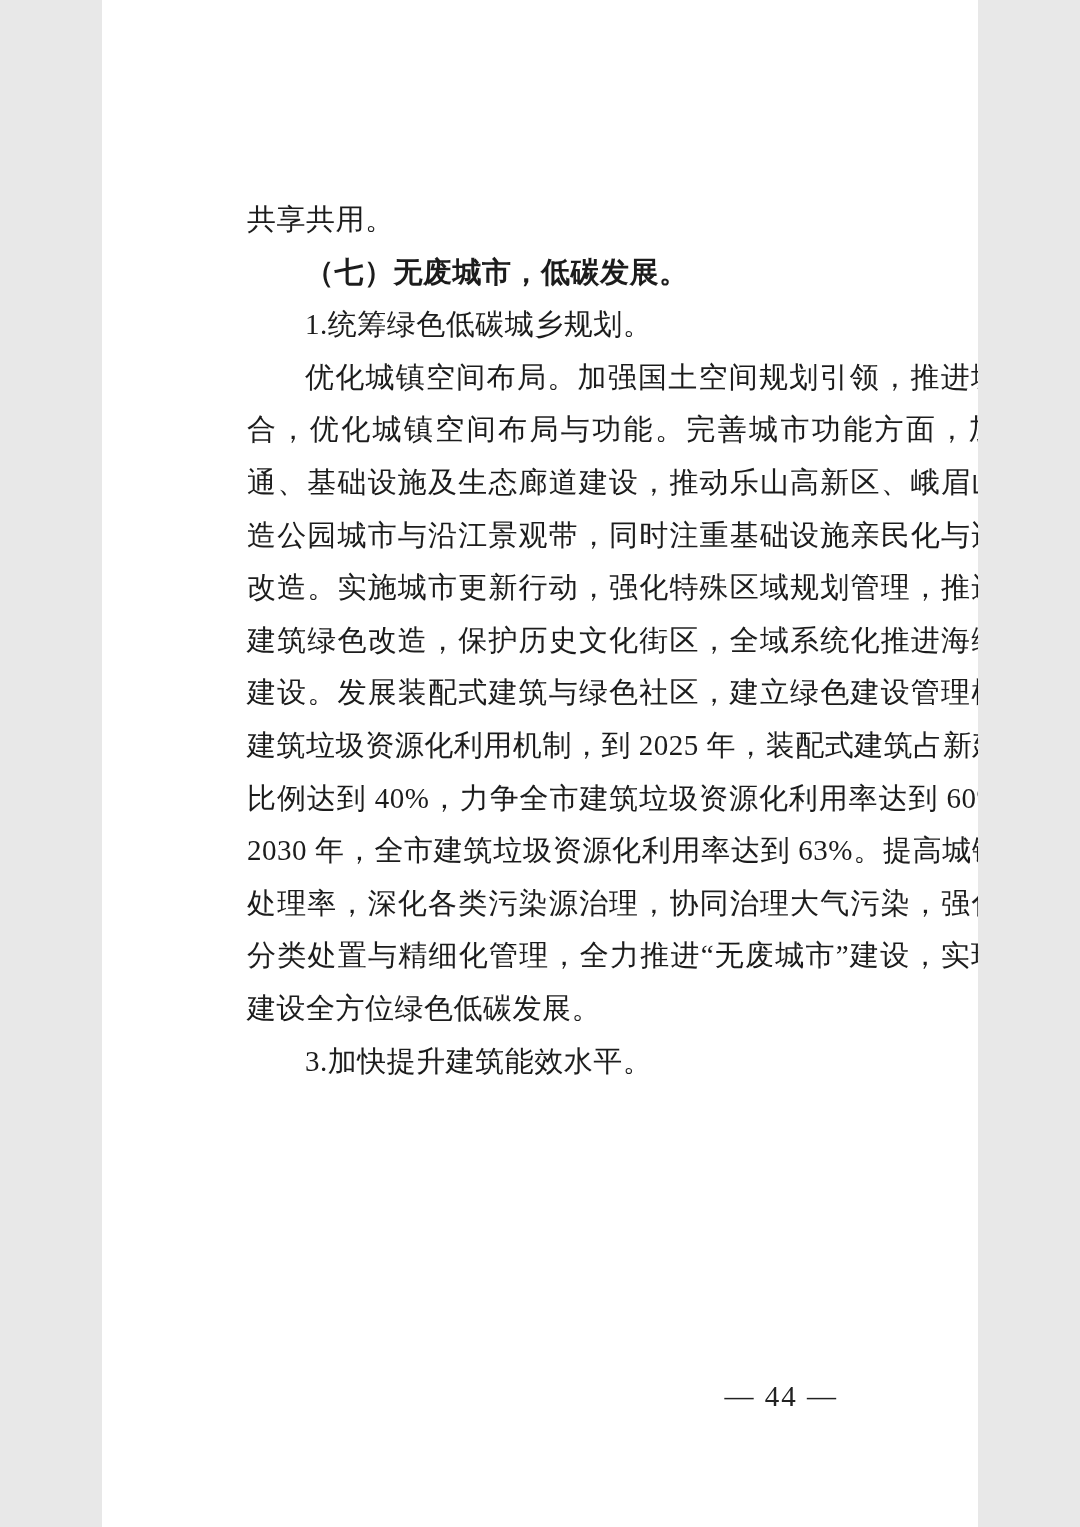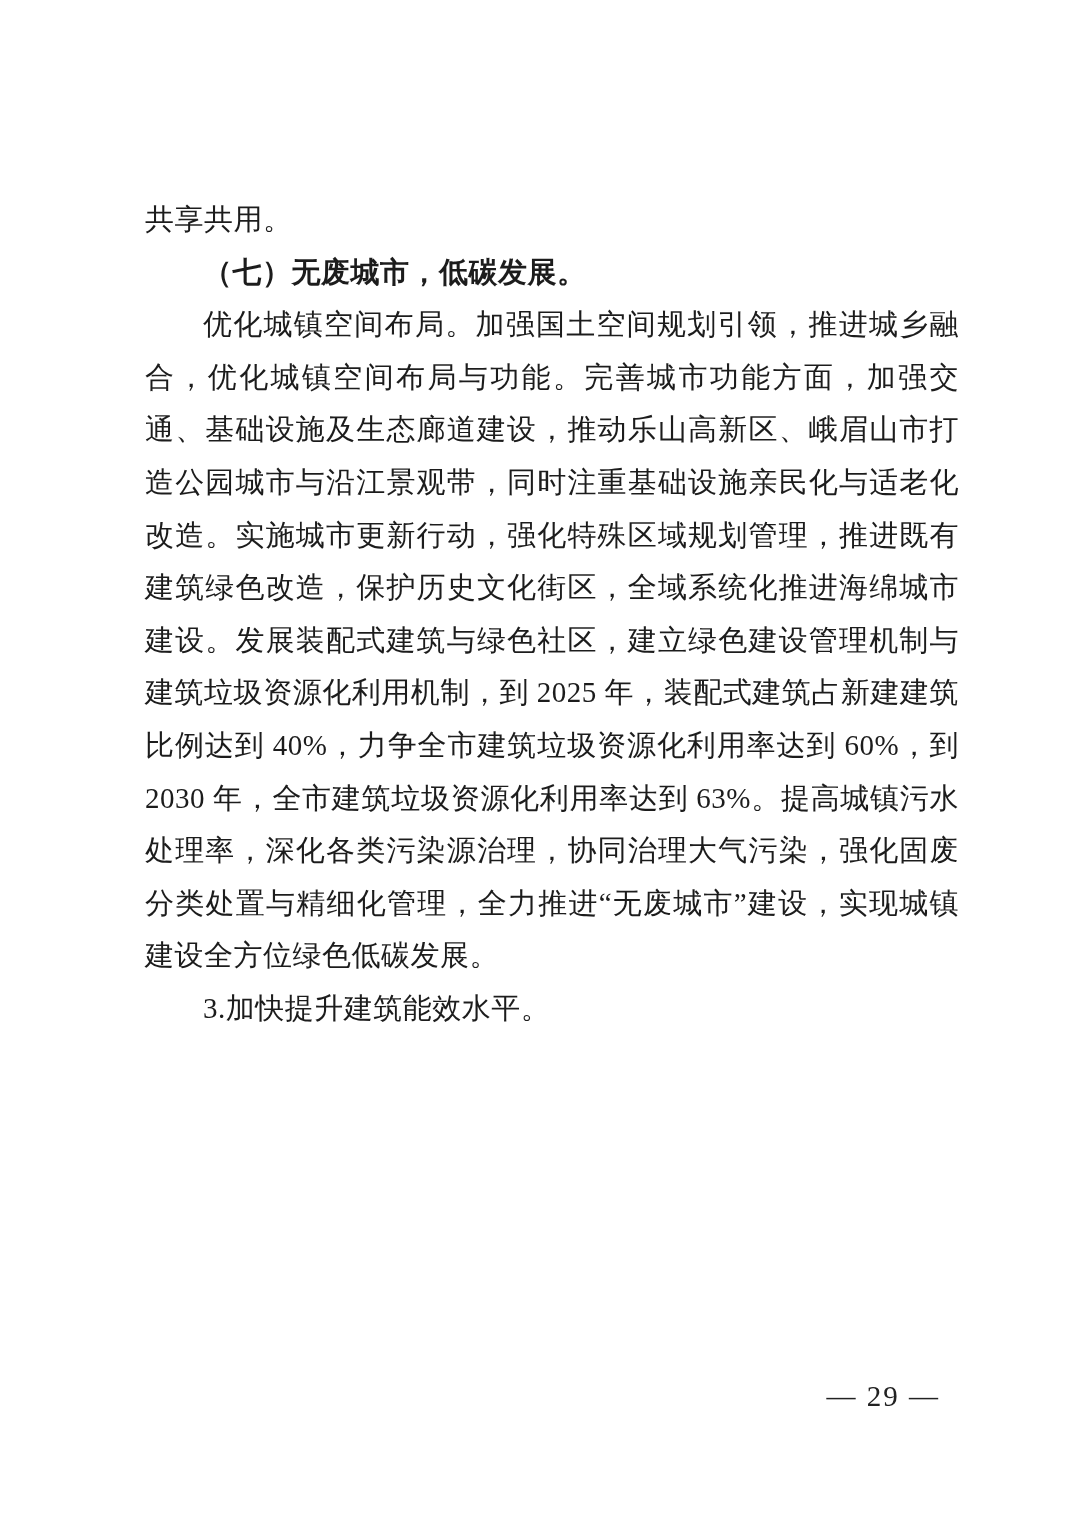--- a/index.html
+++ b/index.html
@@ -2,21 +2,21 @@
 <html><head>
 <meta charset="utf-8">
 <style>
   html, body {
     margin: 0;
     padding: 0;
     background: #e8e8e8;
   }
   .page {
     position: relative;
-    width: 1080px;
+    width: 876px;
     height: 1527px;
     margin: 0 auto;
     background: #ffffff;
     overflow: hidden;
     font-family: "Liberation Serif", "DejaVu Serif", serif;
     color: #1a1a1a;
   }
   .doc-body {
     position: absolute;
     left: 145px;
@@ -50,19 +50,20 @@
   }
 </style>
 </head>
 <body>
 
 <div class="page">
 
   <div class="doc-body">
     <p class="no-indent">共享共用。</p>
     <p class="section-heading">（七）无废城市，低碳发展。</p>
+    <p>1.统筹绿色低碳城乡规划。</p>
     <p>优化城镇空间布局。加强国土空间规划引领，推进城乡融合，优化城镇空间布局与功能。完善城市功能方面，加强交通、基础设施及生态廊道建设，推动乐山高新区、峨眉山市打造公园城市与沿江景观带，同时注重基础设施亲民化与适老化改造。实施城市更新行动，强化特殊区域规划管理，推进既有建筑绿色改造，保护历史文化街区，全域系统化推进海绵城市建设。发展装配式建筑与绿色社区，建立绿色建设管理机制与建筑垃圾资源化利用机制，到 2025 年，装配式建筑占新建建筑比例达到 40%，力争全市建筑垃圾资源化利用率达到 60%，到 2030 年，全市建筑垃圾资源化利用率达到 63%。提高城镇污水处理率，深化各类污染源治理，协同治理大气污染，强化固废分类处置与精细化管理，全力推进“无废城市”建设，实现城镇建设全方位绿色低碳发展。</p>
     <p>3.加快提升建筑能效水平。</p>
   </div>
 
-  <div class="page-number">— 29 —</div>
+  <div class="page-number">— 44 —</div>
 
 </div>
 
 </body></html>

